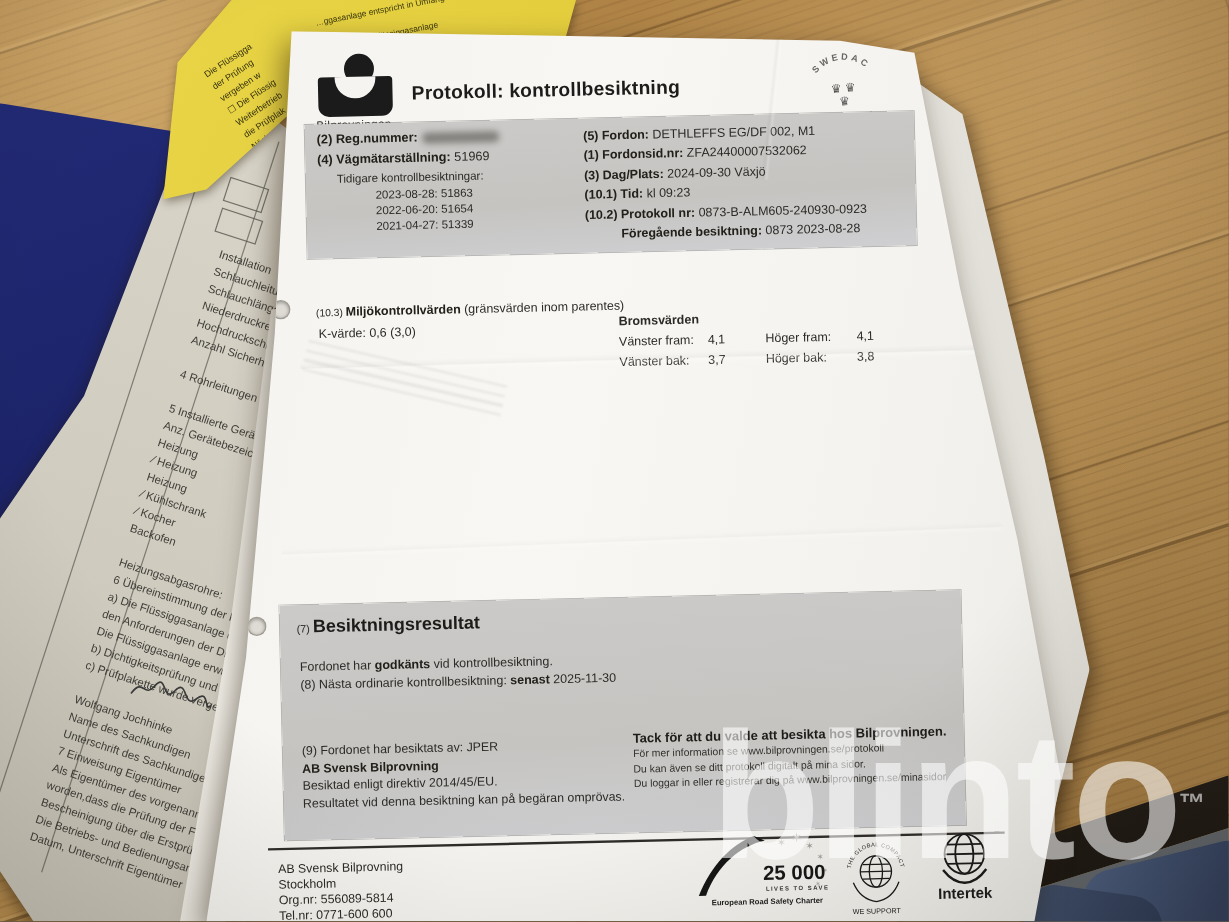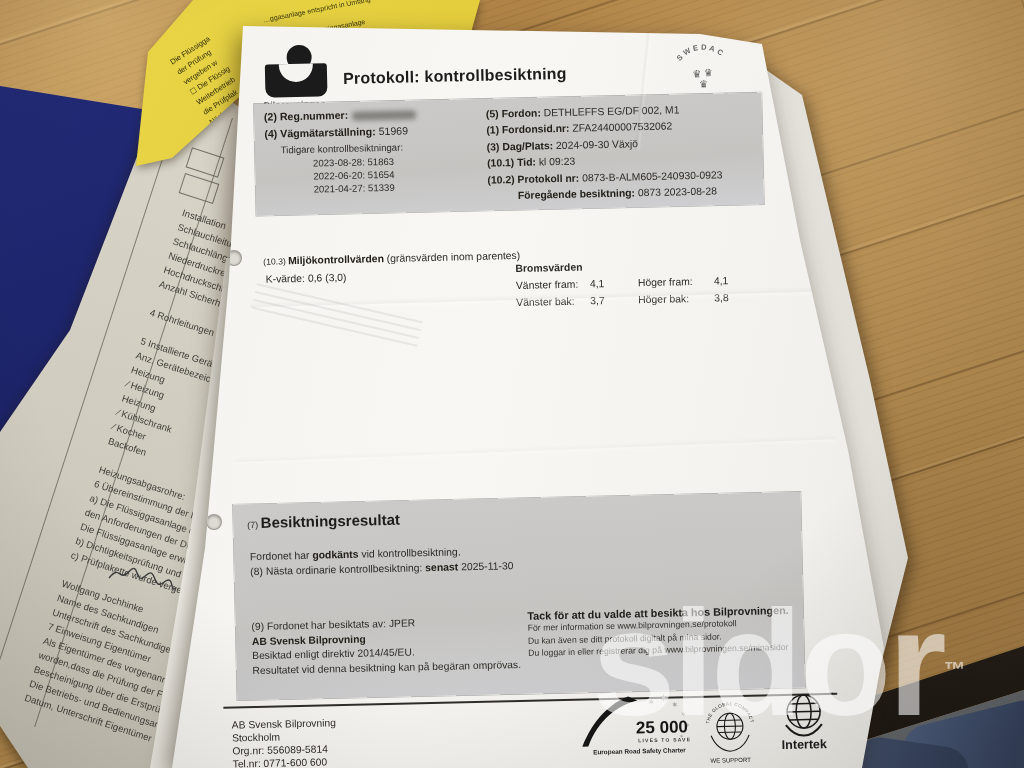--- a/index.html
+++ b/index.html
@@ -420,16 +420,16 @@
       <div class="crease crease1"></div>
       <div class="crease crease2"></div>
       <div class="crease crease3"></div>
       <div class="bleed"></div>
     </div>
   </div>
 
   <div class="vignette"></div>
 
   <div class="watermark">
-    <span style="position:relative">sidor</span><span class="wm-tm">™</span>
+    <span style="position:relative">blinto</span><span class="wm-tm">™</span>
   </div>
 
 </div>
 
 </body></html>

